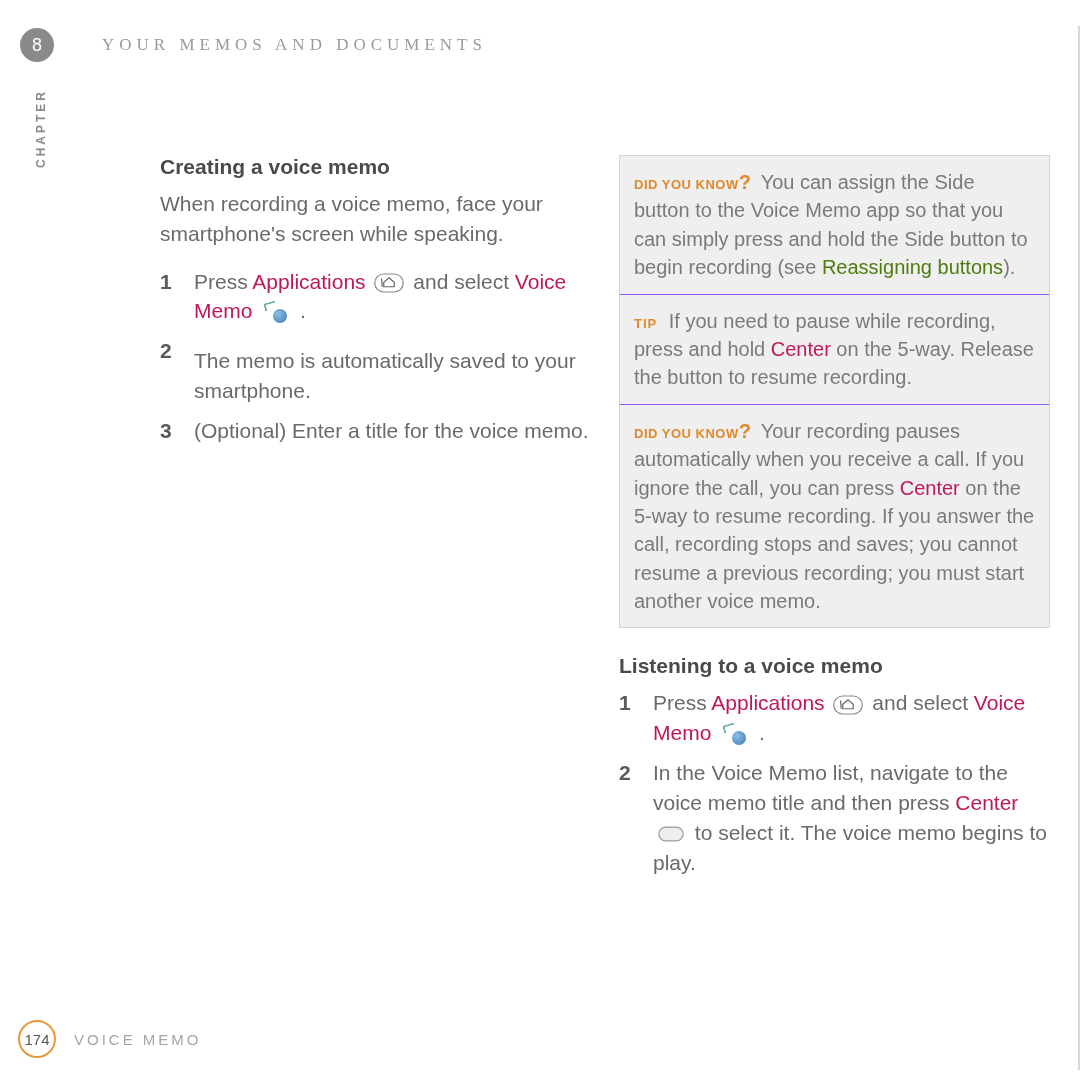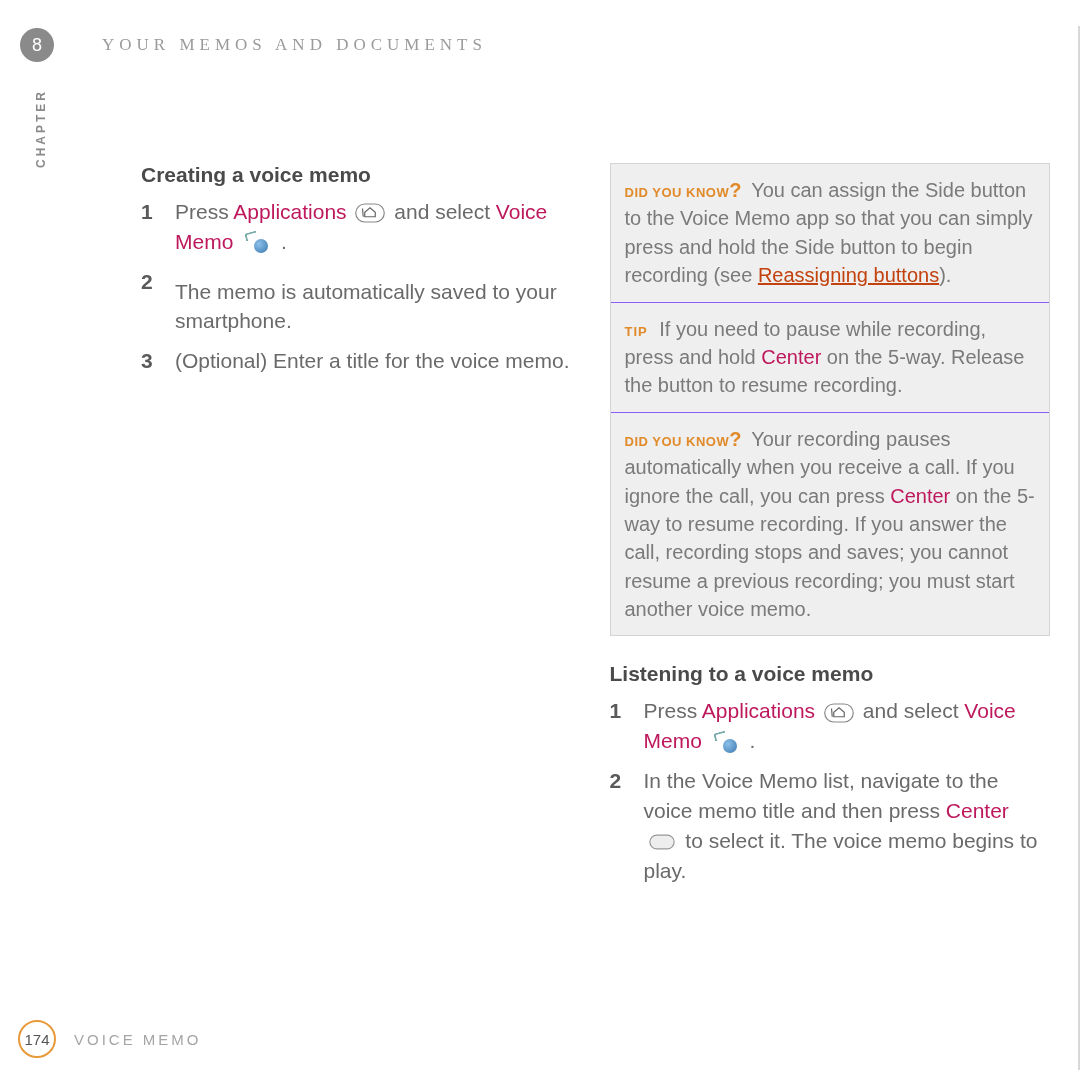--- a/index.html
+++ b/index.html
@@ -4,37 +4,37 @@
 <style>
   * { box-sizing: border-box; margin: 0; padding: 0; }
   body { width: 1080px; height: 1080px; font-family: Arial, Helvetica, sans-serif; background: #fff; color: #4a4a4a; position: relative; }
   
   .header { position: absolute; top: 28px; left: 20px; display: flex; align-items: center; }
   .chapter-badge { width: 34px; height: 34px; border-radius: 50%; background: #8a8a8a; color: #fff; display: flex; align-items: center; justify-content: center; font-size: 18px; font-weight: 400; }
   .header-title { margin-left: 48px; letter-spacing: 5px; font-size: 17px; color: #9a9a9a; font-family: Liberation Serif, serif; }
   
   .chapter-label { position: absolute; top: 168px; left: 34px; transform: rotate(-90deg); transform-origin: left top; letter-spacing: 3px; font-size: 12px; font-weight: 700; color: #8a8a8a; }
   
-  .content { position: absolute; top: 155px; left: 141px; right: 30px; display: flex; gap: 28px; margin-top: 8px; }
+  .content { position: absolute; top: 155px; left: 160px; right: 30px; display: flex; gap: 28px; }
   .col { flex: 1; min-width: 0; }
   
   .section-title { font-weight: 700; color: #4a4a4a; font-size: 21px; margin-bottom: 10px; }
   .intro { font-size: 21px; line-height: 1.42; color: #6a6a6a; margin-bottom: 18px; }
   
   .step-list { list-style: none; }
   .step { display: flex; margin-bottom: 10px; font-size: 21px; line-height: 1.42; color: #6a6a6a; }
   .step-num { font-weight: 700; width: 34px; flex-shrink: 0; color: #5a5a5a; }
   .step-body { flex: 1; }
   
   .bullets { list-style: none; margin-top: 8px; }
   .bullet { position: relative; padding-left: 22px; margin-bottom: 10px; }
   .bullet::before { content: "•"; position: absolute; left: 4px; top: 0; color: #9a9a9a; }
   
   .bold { font-weight: 400; color: #be185d; }
-  .link { text-decoration: underline; color: #c2410c; }
+  .link { color: #4d7c0f; }
   
   .inline-icon { display: inline-flex; vertical-align: middle; width: 32px; height: 24px; align-items: center; justify-content: center; margin: 0 2px; }
   .home-icon svg { width: 30px; height: 22px; }
   .pill-icon svg { width: 26px; height: 16px; }
   .vm-icon { width: 26px; height: 22px; position: relative; }
   .vm-icon::after { content: ""; position: absolute; right: 2px; bottom: 1px; width: 14px; height: 14px; border-radius: 50%; background: radial-gradient(circle at 35% 35%, #8bbfe8, #3a78b0); }
   .vm-icon::before { content: ""; position: absolute; left: 1px; top: 0px; width: 10px; height: 6px; border-top: 2px solid #7aa; border-left: 2px solid #7aa; border-radius: 3px 0 0 0; transform: rotate(-15deg); }
   
   .callout-group { border: 1px solid #d4d4d4; background: #efefef; margin-bottom: 26px; }
   .callout { padding: 12px 14px 12px 14px; font-size: 20px; line-height: 1.42; color: #7a7a7a; }
@@ -58,20 +58,21 @@
   <div class="chapter-badge">8</div>
   <div class="header-title">YOUR MEMOS AND DOCUMENTS</div>
 </div>
 
 <div class="chapter-label">CHAPTER</div>
 
 <div class="content">
 
   <div class="col">
     <div class="section-title">Creating a voice memo</div>
+    <div class="intro">When recording a voice memo, face your smartphone's screen while speaking.</div>
 
     <ol class="step-list">
       <li class="step">
         <div class="step-num">1</div>
         <div class="step-body">
           <span>Press </span><span class="bold">Applications</span>
           <span class="inline-icon home-icon">
               <svg viewBox="0 0 40 26">
                 <rect x="1" y="1" width="38" height="24" rx="12" fill="none" stroke="#888" stroke-width="1.6"></rect>
                 <path d="M13 18 L13 12 L20 6 L27 12 L27 18 Z" fill="none" stroke="#666" stroke-width="1.6"></path>

